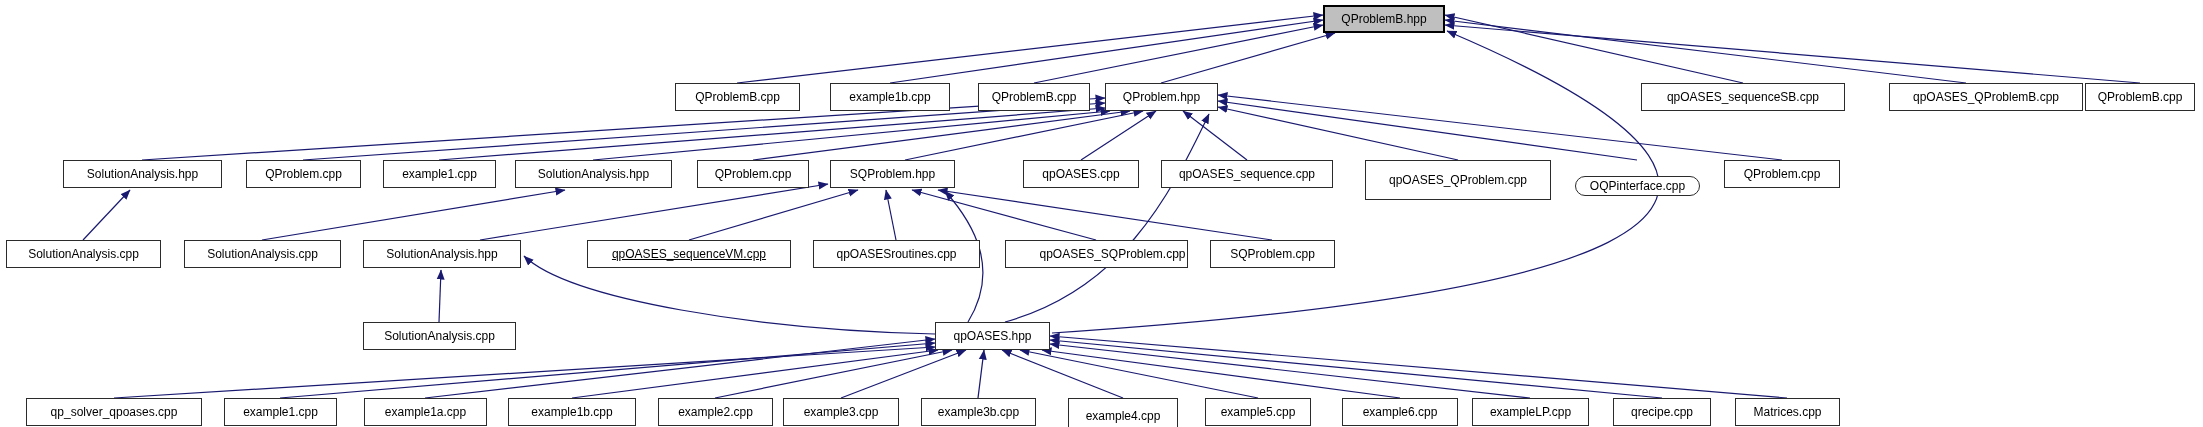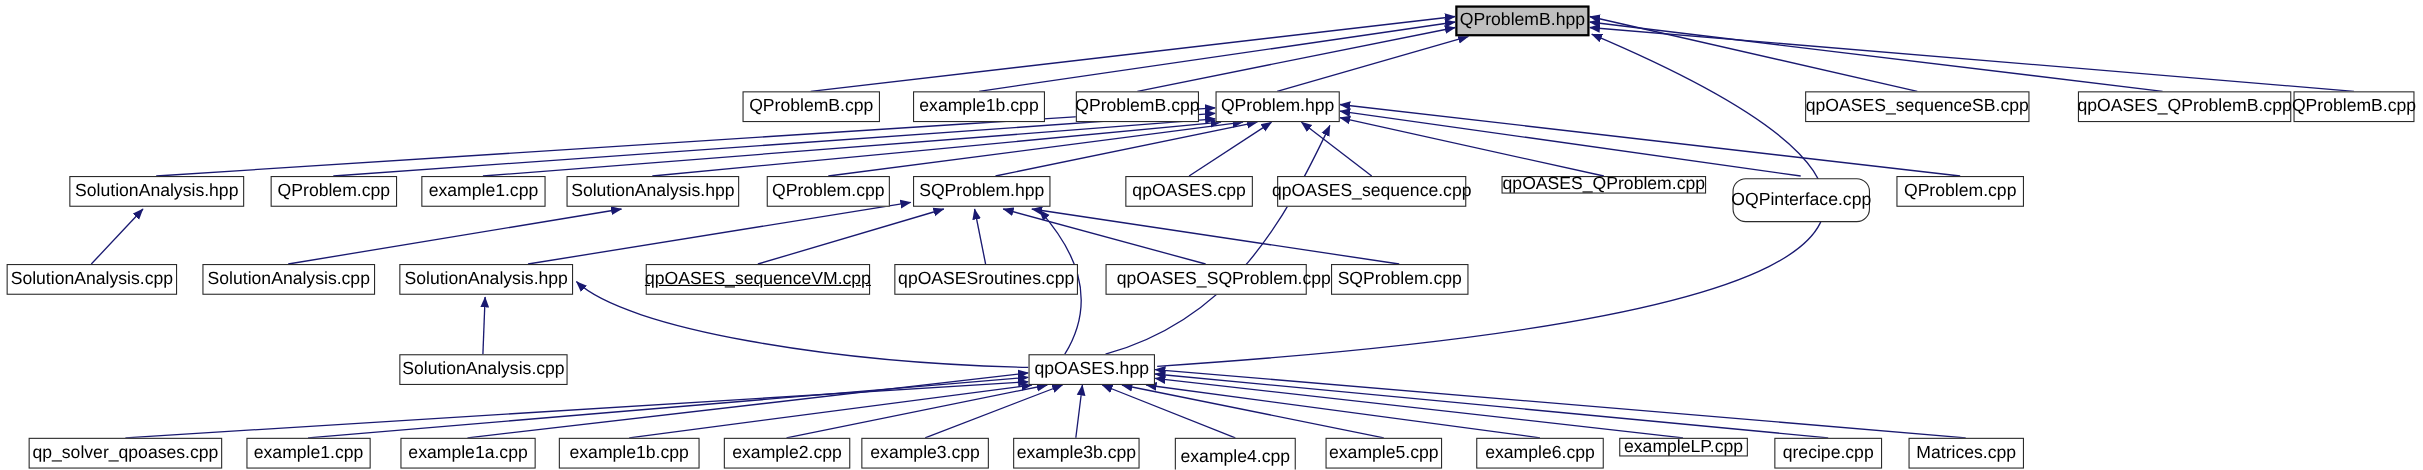--- a/index.html
+++ b/index.html
@@ -23,21 +23,21 @@
   }
   .node {
     position: absolute;
     box-sizing: border-box;
     display: flex;
     align-items: center;
     justify-content: center;
     background: #ffffff;
     border: 1px solid #2b2b2b;
     color: #000000;
-    font-size: 16px;
+    font-size: 12px;
     line-height: 1;
     white-space: nowrap;
     cursor: pointer;
     z-index: 2;
   }
   .node.root {
     background: #bfbfbf;
     border: 2px solid #000000;
     cursor: default;
   }
@@ -108,39 +108,39 @@
       <div class="node" style="left: 1869px; top: 83px; width: 194px; height: 28px; margin-left: 20px;">qpOASES_QProblemB.cpp</div>
       <div class="node" style="left: 2085px; top: 83px; width: 110px; height: 28px;">QProblemB.cpp</div>
       <div class="node" style="left: 63px; top: 160px; width: 159px; height: 28px;">SolutionAnalysis.hpp</div>
       <div class="node" style="left: 246px; top: 160px; width: 115px; height: 28px;">QProblem.cpp</div>
       <div class="node" style="left: 383px; top: 160px; width: 113px; height: 28px;">example1.cpp</div>
       <div class="node" style="left: 515px; top: 160px; width: 157px; height: 28px;">SolutionAnalysis.hpp</div>
       <div class="node" style="left: 697px; top: 160px; width: 112px; height: 28px;">QProblem.cpp</div>
       <div class="node" style="left: 830px; top: 160px; width: 125px; height: 28px;">SQProblem.hpp</div>
       <div class="node" style="left: 1023px; top: 160px; width: 116px; height: 28px;">qpOASES.cpp</div>
       <div class="node" style="left: 1161px; top: 160px; width: 172px; height: 28px;">qpOASES_sequence.cpp</div>
-      <div class="node" style="left: 1365px; top: 160px; width: 186px; height: 16px;">qpOASES_QProblem.cpp</div>
-      <div class="node" style="left: 1575px; top: 162px; width: 125px; height: 40px; border-radius: 12px;">OQPinterface.cpp</div>
+      <div class="node" style="left: 1365px; top: 160px; width: 186px; height: 40px;">qpOASES_QProblem.cpp</div>
+      <div class="node" style="left: 1575px; top: 176px; width: 125px; height: 20px; border-radius: 12px;">OQPinterface.cpp</div>
       <div class="node" style="left: 1724px; top: 160px; width: 116px; height: 28px;">QProblem.cpp</div>
       <div class="node" style="left: 6px; top: 240px; width: 155px; height: 28px;">SolutionAnalysis.cpp</div>
       <div class="node" style="left: 184px; top: 240px; width: 157px; height: 28px;">SolutionAnalysis.cpp</div>
       <div class="node" style="left: 363px; top: 240px; width: 158px; height: 28px;">SolutionAnalysis.hpp</div>
       <div class="node" style="left: 587px; top: 240px; width: 204px; height: 28px; text-decoration: underline;">qpOASES_sequenceVM.cpp</div>
       <div class="node" style="left: 813px; top: 240px; width: 167px; height: 28px;">qpOASESroutines.cpp</div>
       <div class="node" style="left: 1005px; top: 240px; width: 183px; height: 28px; padding-left: 32px;">qpOASES_SQProblem.cpp</div>
       <div class="node" style="left: 1210px; top: 240px; width: 125px; height: 28px;">SQProblem.cpp</div>
       <div class="node" style="left: 363px; top: 322px; width: 153px; height: 28px;">SolutionAnalysis.cpp</div>
       <div class="node" style="left: 935px; top: 322px; width: 115px; height: 28px;">qpOASES.hpp</div>
       <div class="node" style="left: 26px; top: 398px; width: 176px; height: 28px;">qp_solver_qpoases.cpp</div>
       <div class="node" style="left: 224px; top: 398px; width: 113px; height: 28px;">example1.cpp</div>
       <div class="node" style="left: 364px; top: 398px; width: 123px; height: 28px;">example1a.cpp</div>
       <div class="node" style="left: 508px; top: 398px; width: 128px; height: 28px;">example1b.cpp</div>
       <div class="node" style="left: 658px; top: 398px; width: 115px; height: 28px;">example2.cpp</div>
       <div class="node" style="left: 783px; top: 398px; width: 116px; height: 28px;">example3.cpp</div>
       <div class="node" style="left: 921px; top: 398px; width: 115px; height: 28px;">example3b.cpp</div>
       <div class="node" style="left: 1068px; top: 398px; width: 110px; height: 36px;">example4.cpp</div>
       <div class="node" style="left: 1205px; top: 398px; width: 106px; height: 28px;">example5.cpp</div>
       <div class="node" style="left: 1342px; top: 398px; width: 116px; height: 28px;">example6.cpp</div>
-      <div class="node" style="left: 1472px; top: 398px; width: 117px; height: 17px;">exampleLP.cpp</div>
+      <div class="node" style="left: 1472px; top: 398px; width: 117px; height: 28px;">exampleLP.cpp</div>
       <div class="node" style="left: 1613px; top: 398px; width: 98px; height: 28px;">qrecipe.cpp</div>
       <div class="node" style="left: 1735px; top: 398px; width: 105px; height: 28px;">Matrices.cpp</div>
     </div>
 </div>
 
 </body></html>

